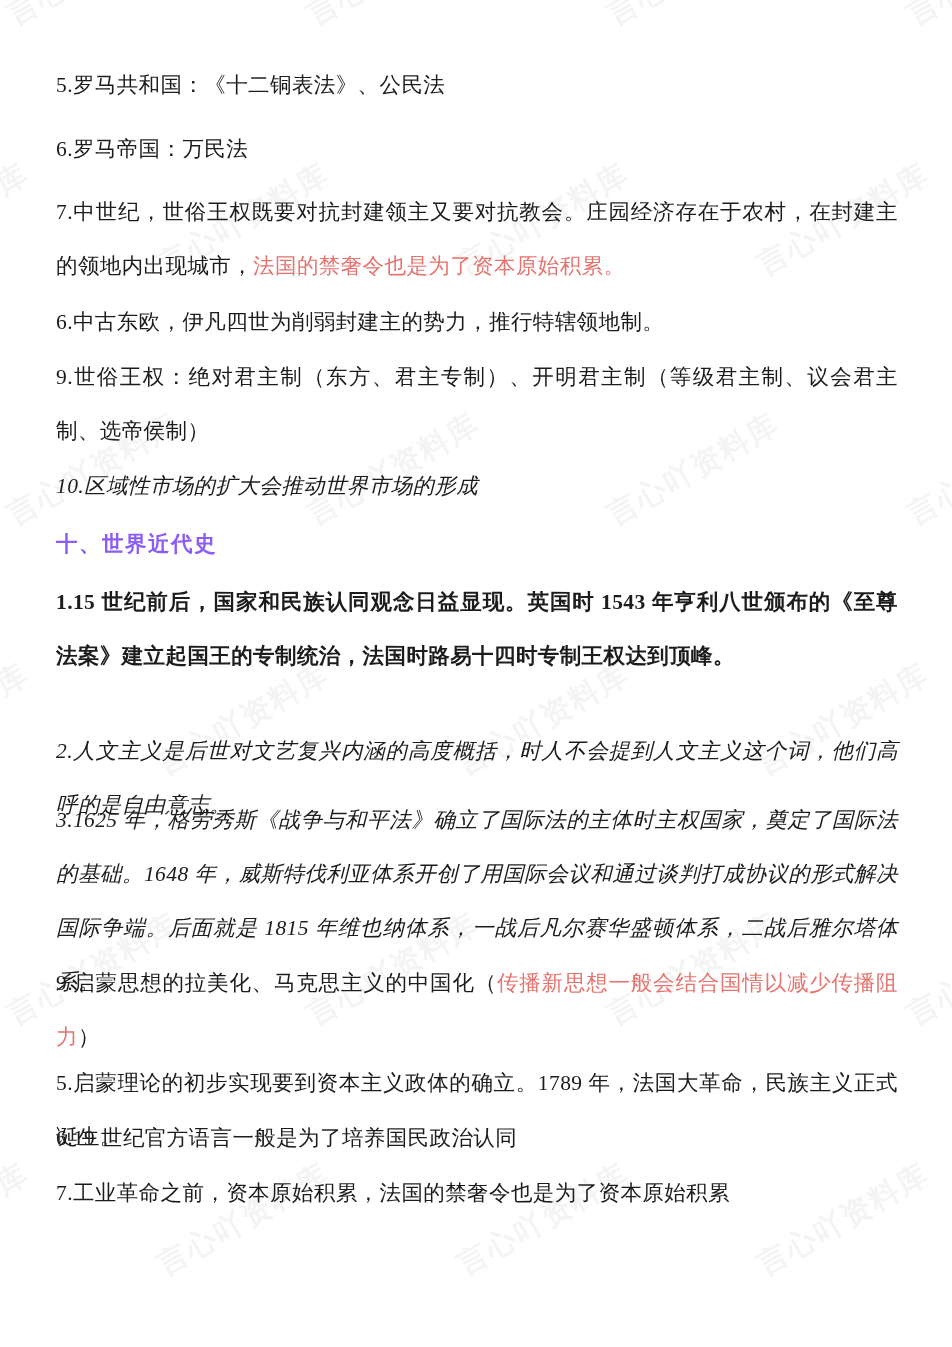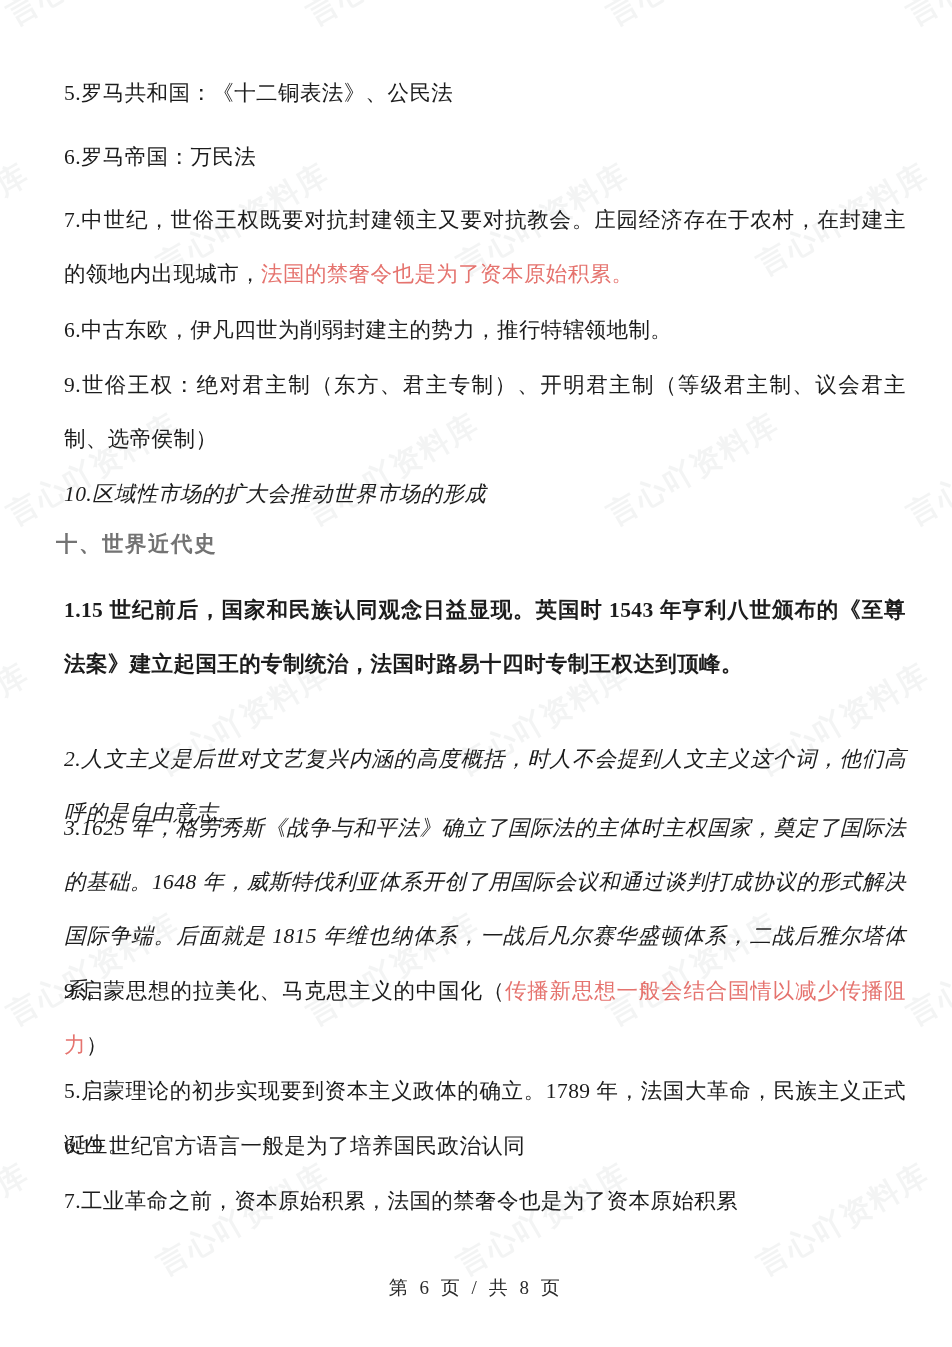--- a/index.html
+++ b/index.html
@@ -54,31 +54,31 @@
   }
 
   .para {
     position: relative;
     font-size: 21.5px;
     line-height: 54px;
     letter-spacing: 0.4px;
     text-align: justify;
     text-justify: inter-character;
     color: #1c1c1c;
-    margin: 8px;
+    margin: 0;
     word-break: break-all;
   }
 
   .heading {
     position: relative;
     font-size: 21.5px;
     line-height: 54px;
     font-weight: 700;
     letter-spacing: 1.5px;
-    color: #737373;
+    color: #8b5cf6;
     margin: 0;
     text-align: right;
   }
 
   .red {
     color: #e5736e;
   }
 
   
   .footer {
@@ -140,17 +140,14 @@
       <div class="heading" style="position: absolute; left: 0px; top: 517px;">十、世界近代史</div>
       <p class="para" style="position: absolute; left: 0px; top: 575px; width: 842px; font-weight: bold;"><span>1.15 世纪前后，国家和民族认同观念日益显现。英国时 1543 年亨利八世颁布的《至尊法案》建立起国王的专制统治，法国时路易十四时专制王权达到顶峰。</span></p>
       <p class="para" style="position: absolute; left: 0px; top: 724px; width: 842px; font-style: italic;"><span>2.人文主义是后世对文艺复兴内涵的高度概括，时人不会提到人文主义这个词，他们高呼的是自由意志。</span></p>
       <p class="para" style="position: absolute; left: 0px; top: 793px; width: 842px; font-style: italic;"><span>3.1625 年，格劳秀斯《战争与和平法》确立了国际法的主体时主权国家，奠定了国际法的基础。1648 年，威斯特伐利亚体系开创了用国际会议和通过谈判打成协议的形式解决国际争端。后面就是 1815 年维也纳体系，一战后凡尔赛华盛顿体系，二战后雅尔塔体系。</span></p>
       <p class="para" style="position: absolute; left: 0px; top: 956px; width: 842px;"><span>9.启蒙思想的拉美化、马克思主义的中国化（</span><span class="red" style="color: rgb(229, 115, 110);">传播新思想一般会结合国情以减少传播阻力</span><span>）</span></p>
       <p class="para" style="position: absolute; left: 0px; top: 1056px; width: 842px;"><span>5.启蒙理论的初步实现要到资本主义政体的确立。1789 年，法国大革命，民族主义正式诞生。</span></p>
       <p class="para" style="position: absolute; left: 0px; top: 1111px; width: 842px;"><span>6.19 世纪官方语言一般是为了培养国民政治认同</span></p>
       <p class="para" style="position: absolute; left: 0px; top: 1166px; width: 842px;"><span>7.工业革命之前，资本原始积累，法国的禁奢令也是为了资本原始积累</span></p>
     </div>
 
-  <div class="footer">
-    <span class="footer-text">第 6 页 / 共 8 页</span>
-  </div>
 
 </div>
 
 </body></html>

